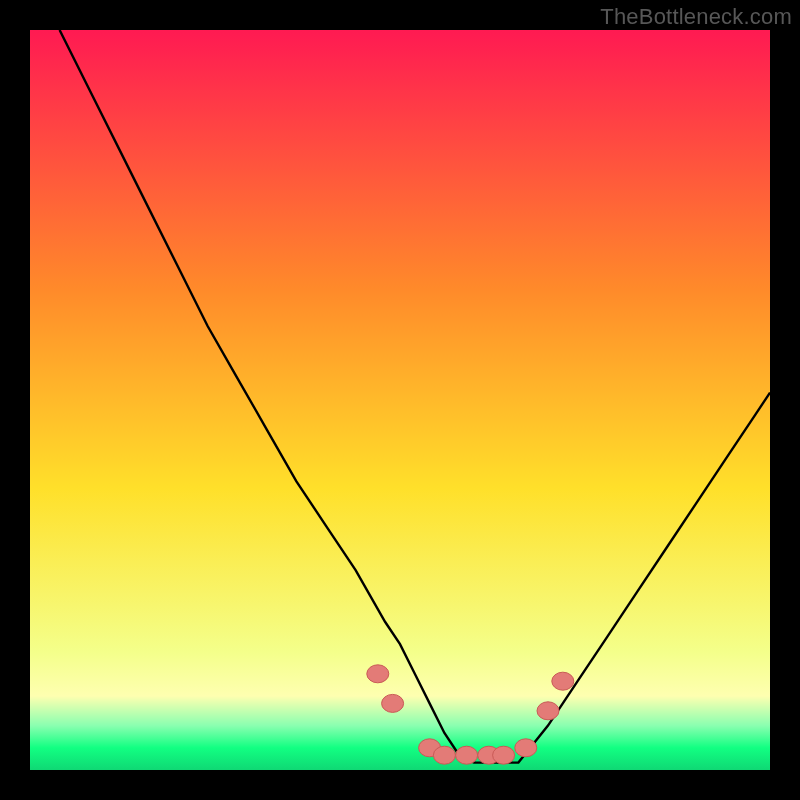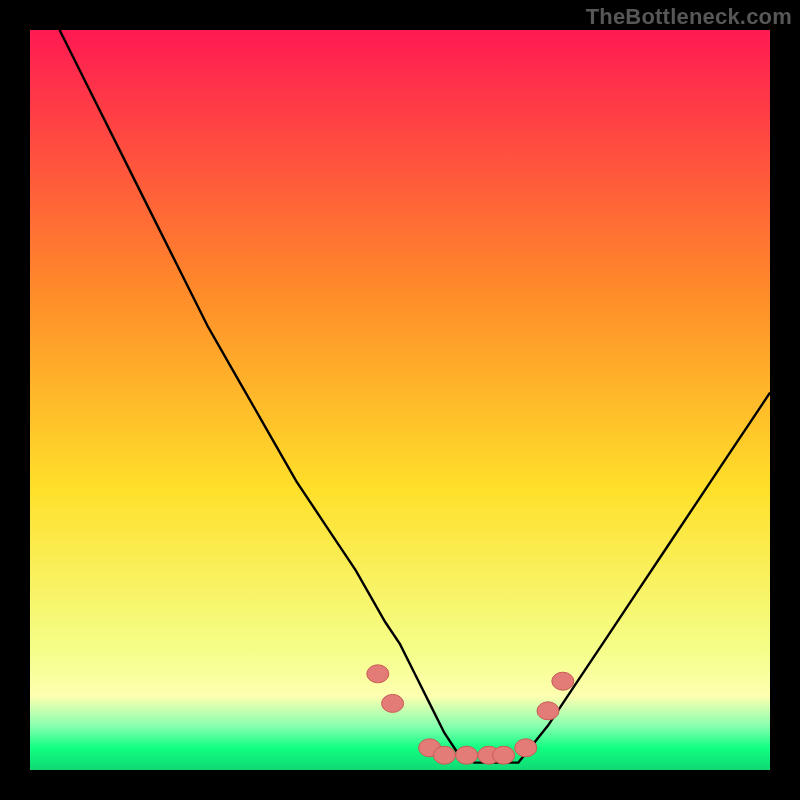--- a/index.html
+++ b/index.html
@@ -29,21 +29,21 @@
     display: block;
     width: 740px;
     height: 740px;
   }
   .attribution {
     position: absolute;
     top: 4px;
     right: 8px;
     color: #575757;
     font-size: 22px;
-    font-weight: 700;
+    font-weight: 400;
     letter-spacing: 0.2px;
     user-select: none;
   }
 </style>
 </head>
 <body>
 
 <div class="frame">
 
   <div class="attribution">TheBottleneck.com</div>

